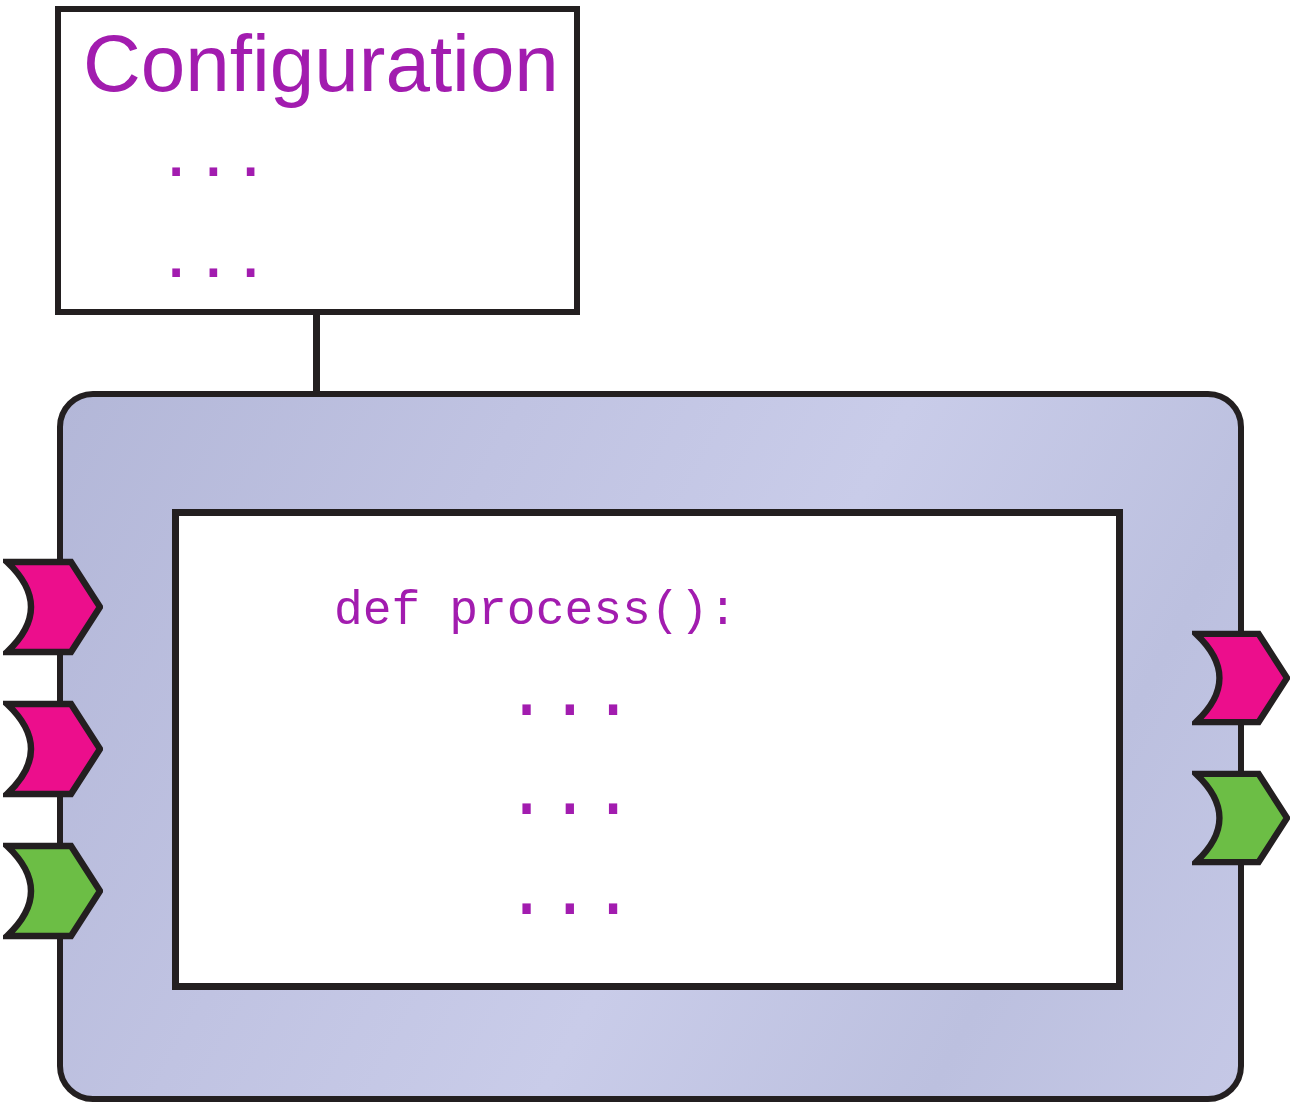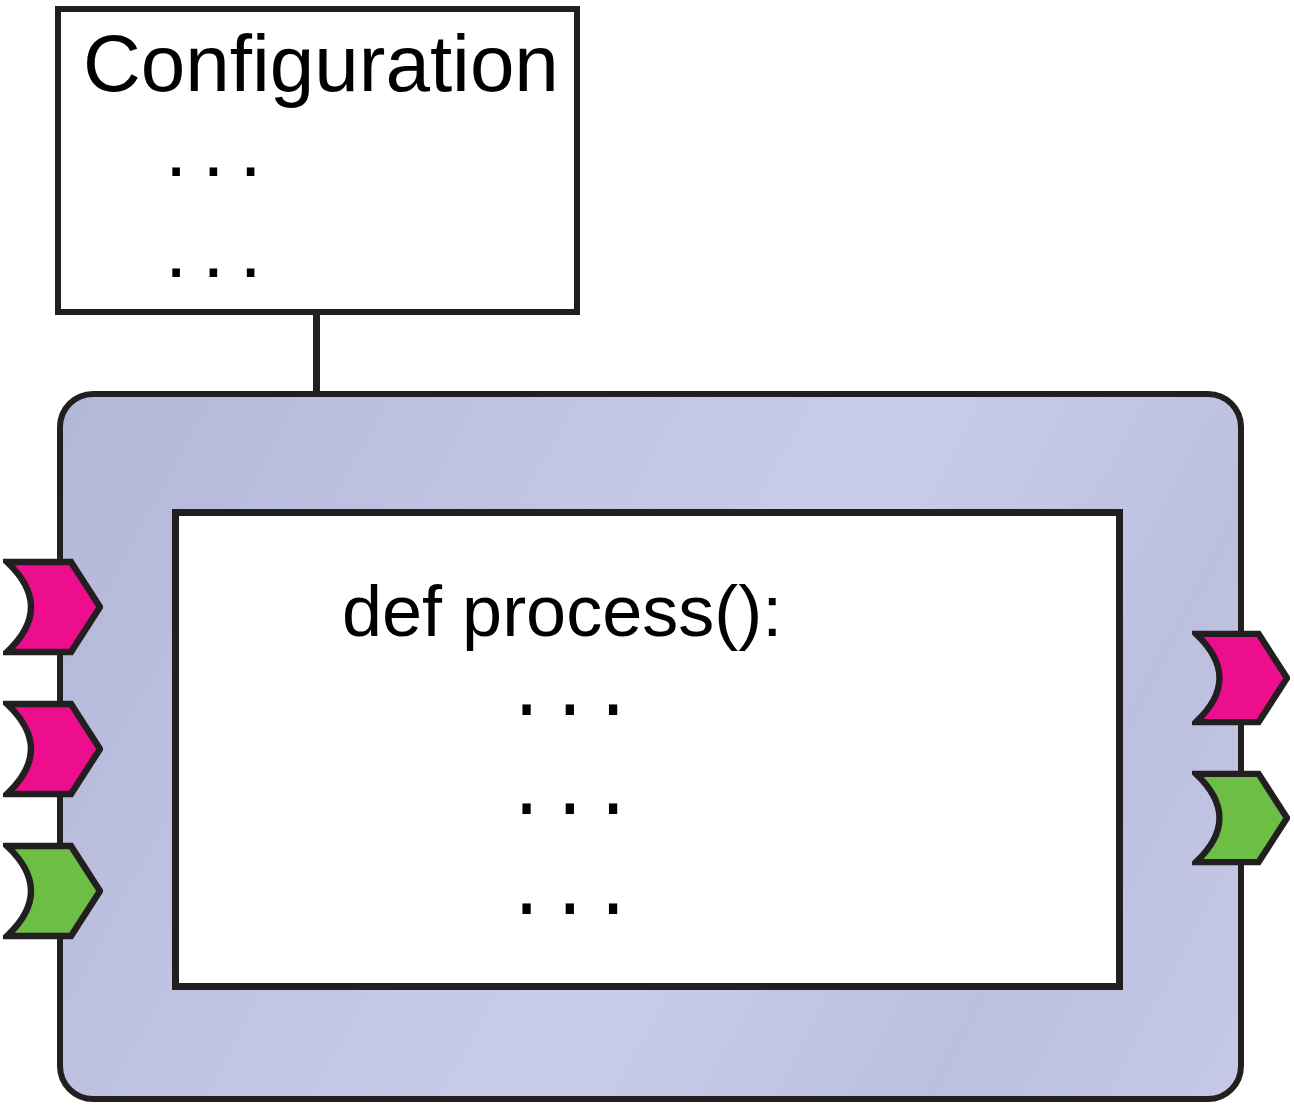--- a/index.html
+++ b/index.html
@@ -3,21 +3,21 @@
 <meta charset="utf-8">
 <style>
   html, body { margin: 0; padding: 0; background: #ffffff; }
   .stage {
     position: relative;
     width: 1294px;
     height: 1111px;
     background: #ffffff;
     overflow: hidden;
     font-family: "Liberation Sans", sans-serif;
-    color: #000000;
+    color: #a21caf;
   }
   .abs { position: absolute; }
 
   
   .config-box {
     left: 55px; top: 6px;
     width: 525px; height: 309px;
     border: 6px solid #231F20;
     background: #ffffff;
     box-sizing: border-box;
@@ -69,23 +69,23 @@
   
   .code-box {
     left: 172px; top: 509px;
     width: 951px; height: 481px;
     box-sizing: border-box;
     border: 7px solid #231F20;
     background: #ffffff;
     z-index: 2;
   }
   .code-line {
-    left: 342px; top: 575px;
-    font-family: Liberation Sans, sans-serif;
-    font-size: 72px;
+    left: 334px; top: 575px;
+    font-family: Liberation Mono, monospace;
+    font-size: 48px;
     line-height: 72px;
     white-space: nowrap;
     z-index: 4;
   }
 
   .arrow { position: absolute; z-index: 5; }
 </style>
 </head>
 <body>
 

